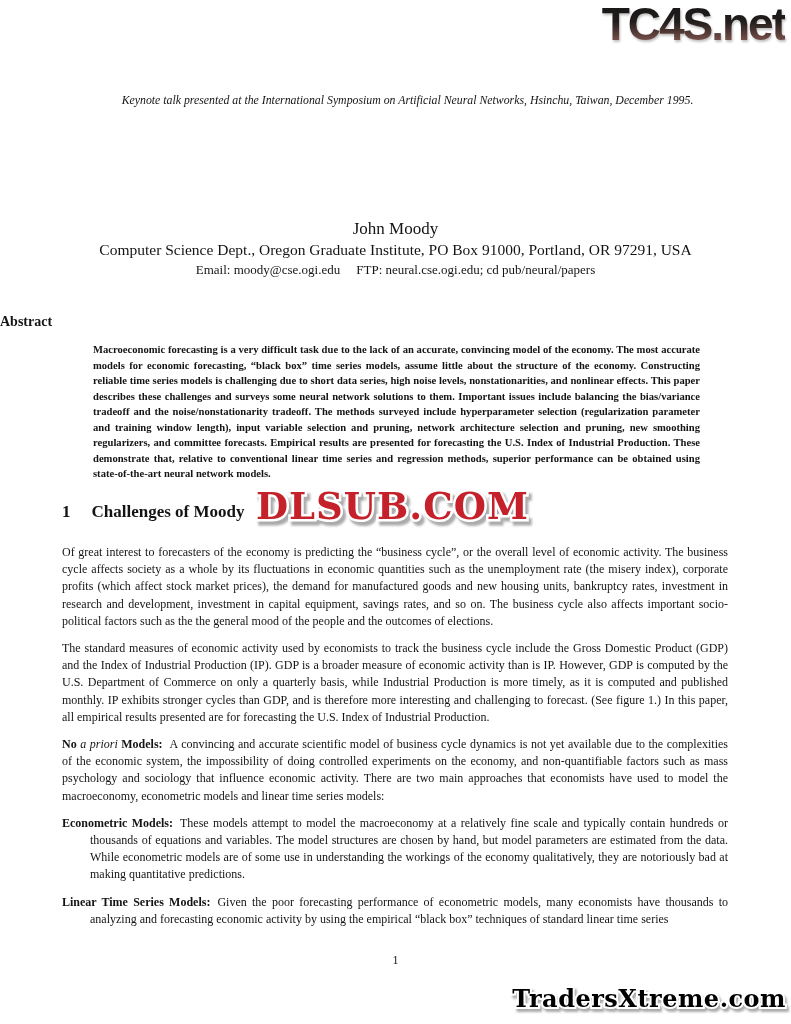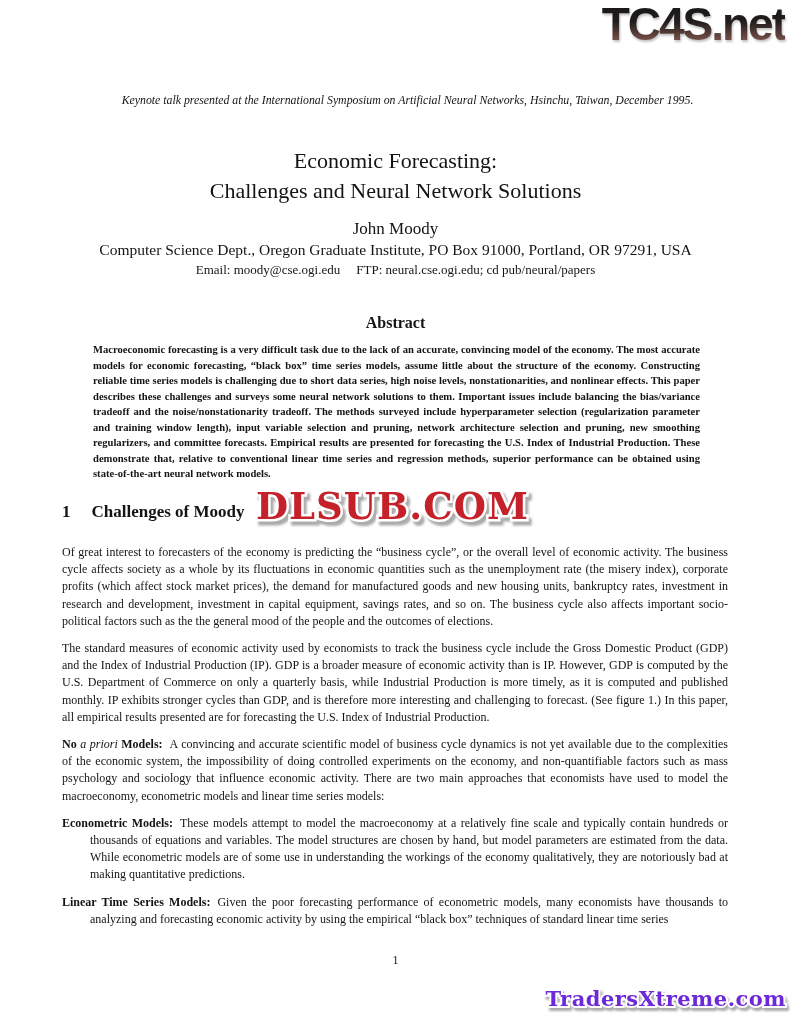--- a/index.html
+++ b/index.html
@@ -49,21 +49,21 @@
   }
   .contact-line {
     position:absolute; top:262px; left:0; width:100%;
     text-align:center; font-size:13px;
   }
   .contact-line .ftp { margin-left:16px; }
 
   
   .abstract-heading {
     position:absolute; top:314px; left:0; width:100%;
-    text-align:center; font-weight:bold; font-size:16px;
+    text-align:left; font-weight:bold; font-size:14px;
   }
   .abstract-body {
     position:absolute; top:342px; left:93px; width:607px;
     font-size:10.6px; line-height:15.5px; text-align:justify;font-weight:bold;
   }
 
   
   .section-heading {
     position:absolute; top:502px; left:62px;
     font-size:17px; font-weight:bold;
@@ -97,42 +97,38 @@
 
   
   .page-number {
     position:absolute; top:953px; left:0; width:100%;
     text-align:center; font-size:12px;
   }
   .traders-watermark {
     position:absolute; top:980px; right:5px;
     font-family:"DejaVu Serif", serif;
     font-weight:bold;
-    font-size:21px; line-height:38px;
+    font-size:24px; line-height:38px;
     letter-spacing:0.5px;
-    color:#6d28d9;
+    color:#000000;
     -webkit-text-stroke:4px #ffffff;
     paint-order:stroke fill;
     filter:drop-shadow(2px 3px 1px rgba(150,150,150,0.8));
     white-space:nowrap;
   }
 </style>
 </head>
 <body>
 
 <div class="page">
 
   <div class="logo-watermark">TC4S.net</div>
 
   <div class="header-note">Keynote talk presented at the International Symposium on Artificial Neural Networks, Hsinchu, Taiwan, December 1995.</div>
 
-  <div class="title-block">
-    <div>Economic Forecasting:</div>
-    <div>Challenges and Neural Network Solutions</div>
-  </div>
 
   <div class="author-name">John Moody</div>
   <div class="affiliation">Computer Science Dept., Oregon Graduate Institute, PO Box 91000, Portland, OR 97291, USA</div>
   <div class="contact-line">
     <span>Email: moody@cse.ogi.edu</span><span class="ftp">FTP: neural.cse.ogi.edu; cd pub/neural/papers</span>
   </div>
 
   <div class="abstract-heading">Abstract</div>
   <div class="abstract-body">Macroeconomic forecasting is a very difficult task due to the lack of an accurate, convincing model of the economy.  The most accurate models for economic forecasting, “black box” time series models, assume little about the structure of the economy. Constructing reliable time series models is challenging due to short data series, high noise levels, nonstationarities, and nonlinear effects.  This paper describes these challenges and surveys some neural network solutions to them.  Important issues include balancing the bias/variance tradeoff and the noise/nonstationarity tradeoff. The methods surveyed include hyperparameter selection (regularization parameter and training window length), input variable selection and pruning, network architecture selection and pruning, new smoothing regularizers, and committee forecasts.  Empirical results are presented for forecasting the U.S. Index of Industrial Production.  These demonstrate that, relative to conventional linear time series and regression methods, superior performance can be obtained using state-of-the-art neural network models.</div>
 

